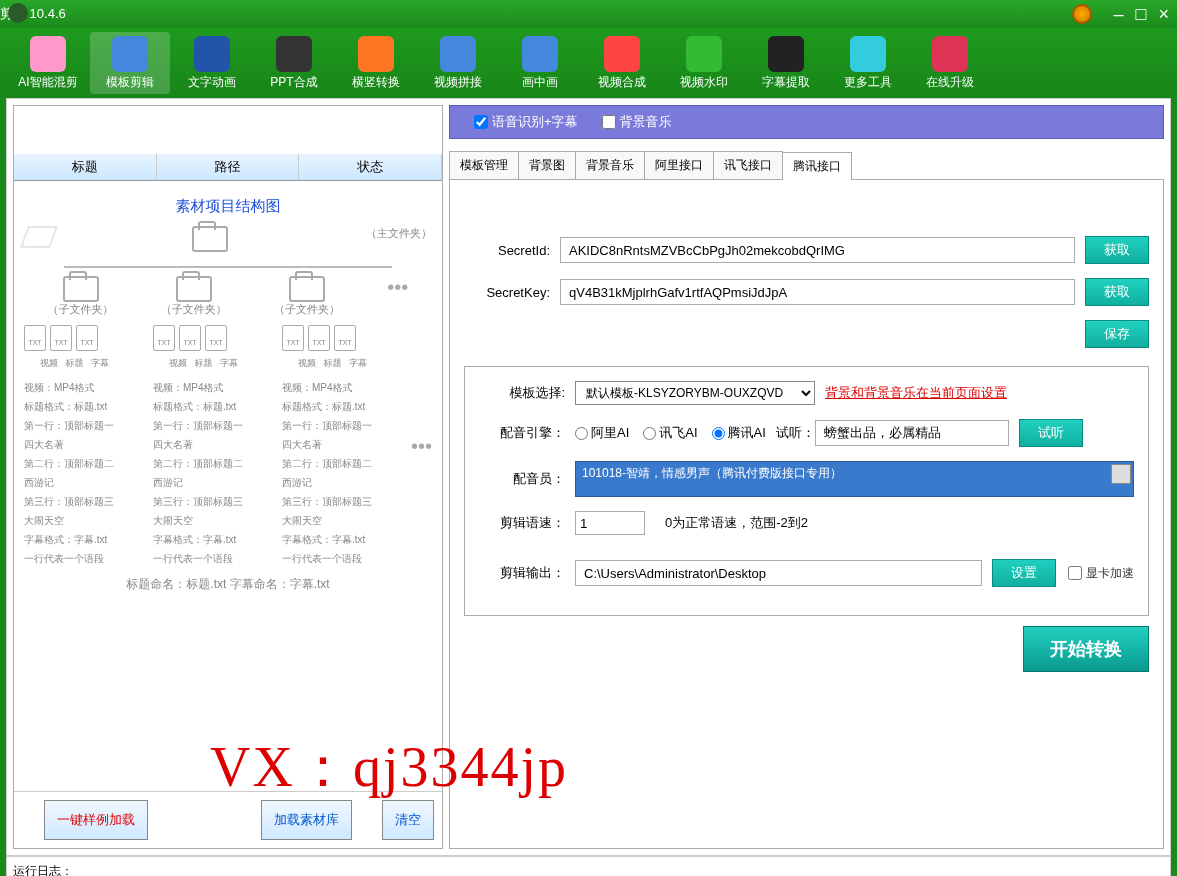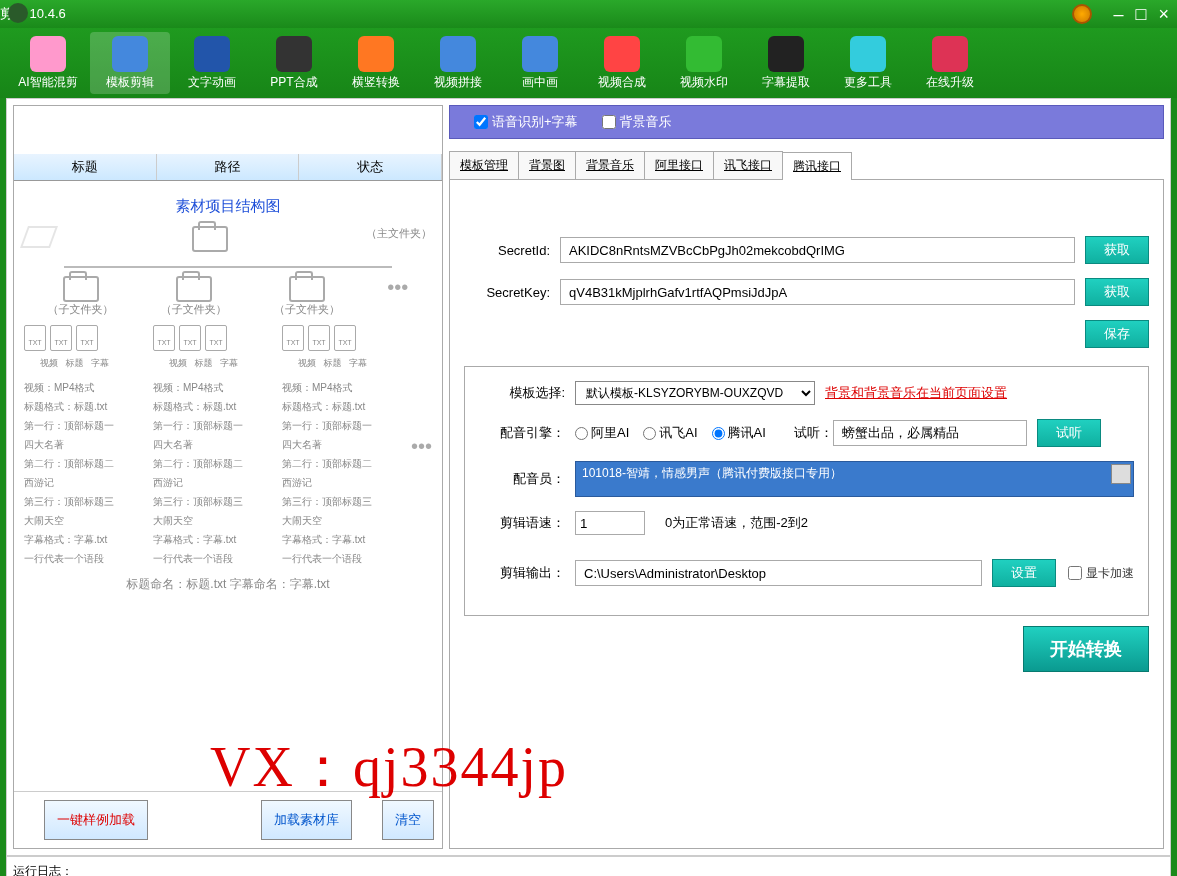--- a/index.html
+++ b/index.html
@@ -43,21 +43,21 @@
 .btn-blue { color: #0055cc; }
 .btn-spacer { flex: 1; }
 
 
 .right-panel { flex: 1; margin: 6px 6px 6px 0; display: flex; flex-direction: column; }
 .top-options { background: #7a7adb; padding: 7px 24px; color: #fff; font-size: 13px; display: flex; gap: 24px; align-items: center; border: 1px solid #5a5abb; }
 .checkbox { display: inline-flex; align-items: center; gap: 4px; }
 .checkbox input { width: 14px; height: 14px; }
 
 .tabs-row { display: flex; margin-top: 12px; border-bottom: 1px solid #aaa; font-size: 12px; }
-.tab { padding: 5px 10px; border: 1px solid #aaa; border-bottom: none; background: #f8f8f8; cursor: pointer; margin-right: -1px; text-decoration: underline; }
+.tab { padding: 5px 10px; border: 1px solid #aaa; border-bottom: none; background: #f8f8f8; cursor: pointer; margin-right: -1px; }
 .tab.active { background: #fff; position: relative; top: 1px; }
 
 .tab-content { border: 1px solid #aaa; border-top: none; padding: 16px 14px; flex: 1; }
 .form-row { display: flex; align-items: center; margin-bottom: 14px; font-size: 13px; }
 .form-label { width: 86px; text-align: right; margin-right: 10px; }
 .form-input { flex: 1; padding: 4px 8px; border: 1px solid #aaa; font-size: 13px; height: 26px; }
 .btn-sm { padding: 4px 18px; background: linear-gradient(to bottom, #20d0c0, #10b0a0); border: 1px solid #0a8a80; color: #fff; font-size: 13px; cursor: pointer; margin-left: 10px; }
 .btn-save-row { display: flex; justify-content: flex-end; margin-top: 6px; }
 
 .section2 { border: 1px solid #aaa; margin-top: 18px; padding: 14px; }
@@ -292,21 +292,21 @@
               </label>
               <label class="radio-opt">
                 <input type="radio" name="engine" style="">
                 <span>讯飞AI</span>
               </label>
               <label class="radio-opt">
                 <input type="radio" name="engine" checked="" style="">
                 <span>腾讯AI</span>
               </label>
             </div>
-          <span style="margin-left:28px">试听：</span>
+          <span style="margin-left:10px">试听：</span>
           <input class="form-input" style="flex: 0 0 170px;" value="螃蟹出品，必属精品">
           <button class="btn-sm">试听</button>
         </div>
         <div class="form-row">
           <div class="form-label">配音员：</div>
           <div class="voice-select"><span>101018-智靖，情感男声（腾讯付费版接口专用）</span></div>
         </div>
         <div class="form-row">
           <div class="form-label">剪辑语速：</div>
           <input type="number" class="spinner" value="1" style="">

